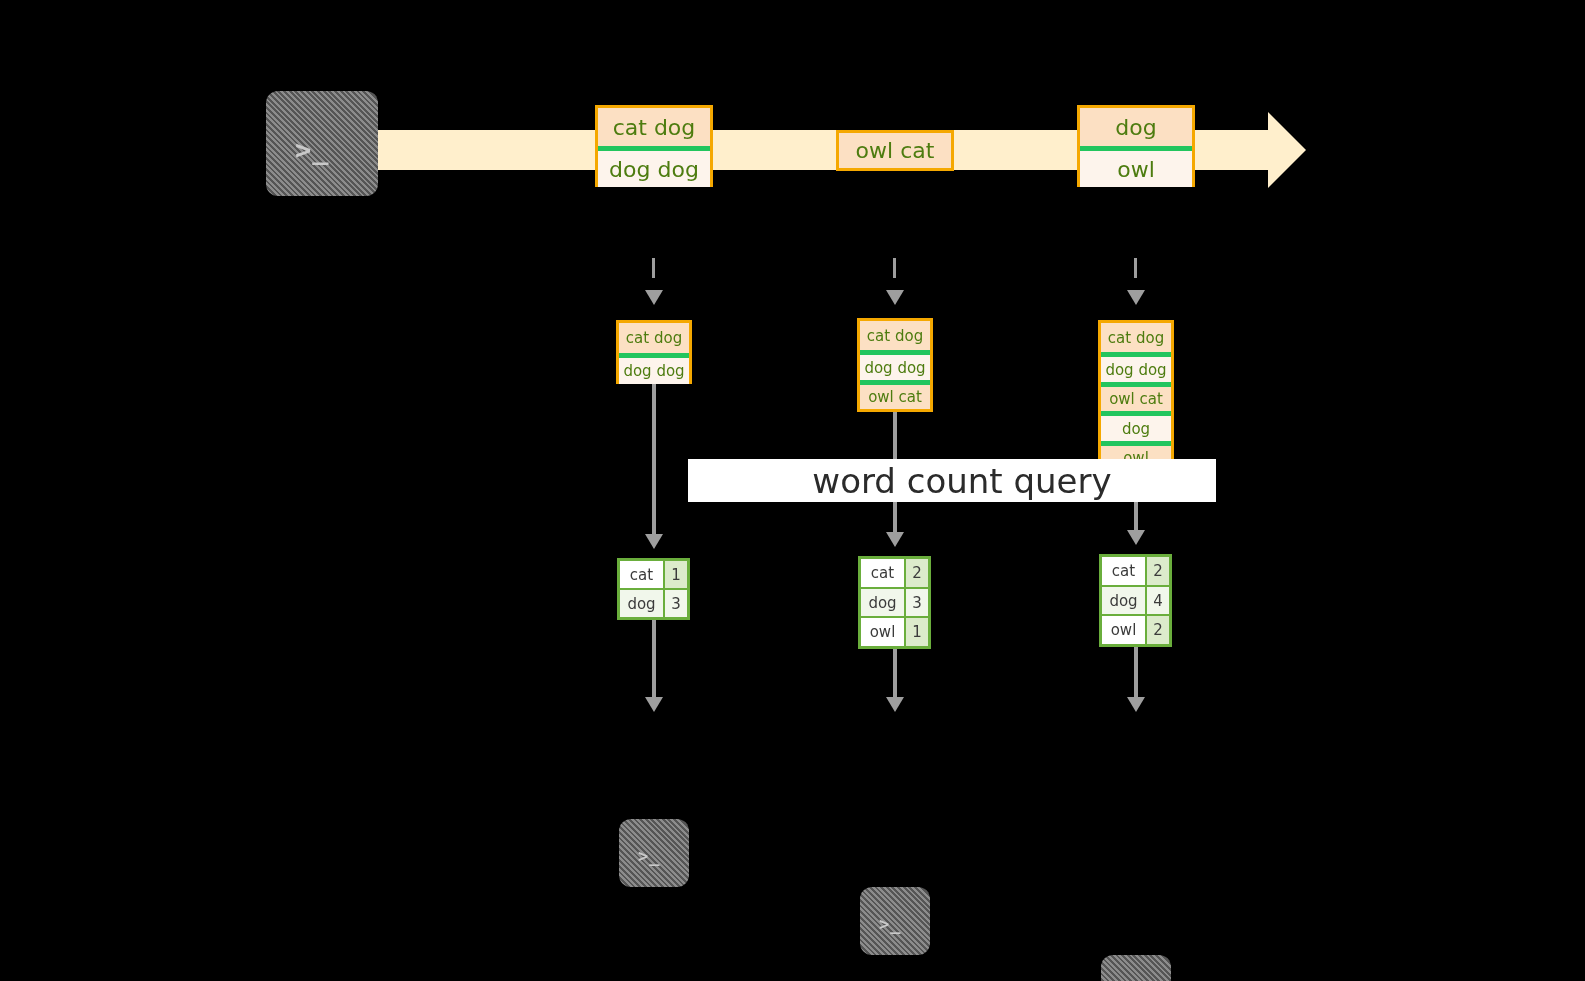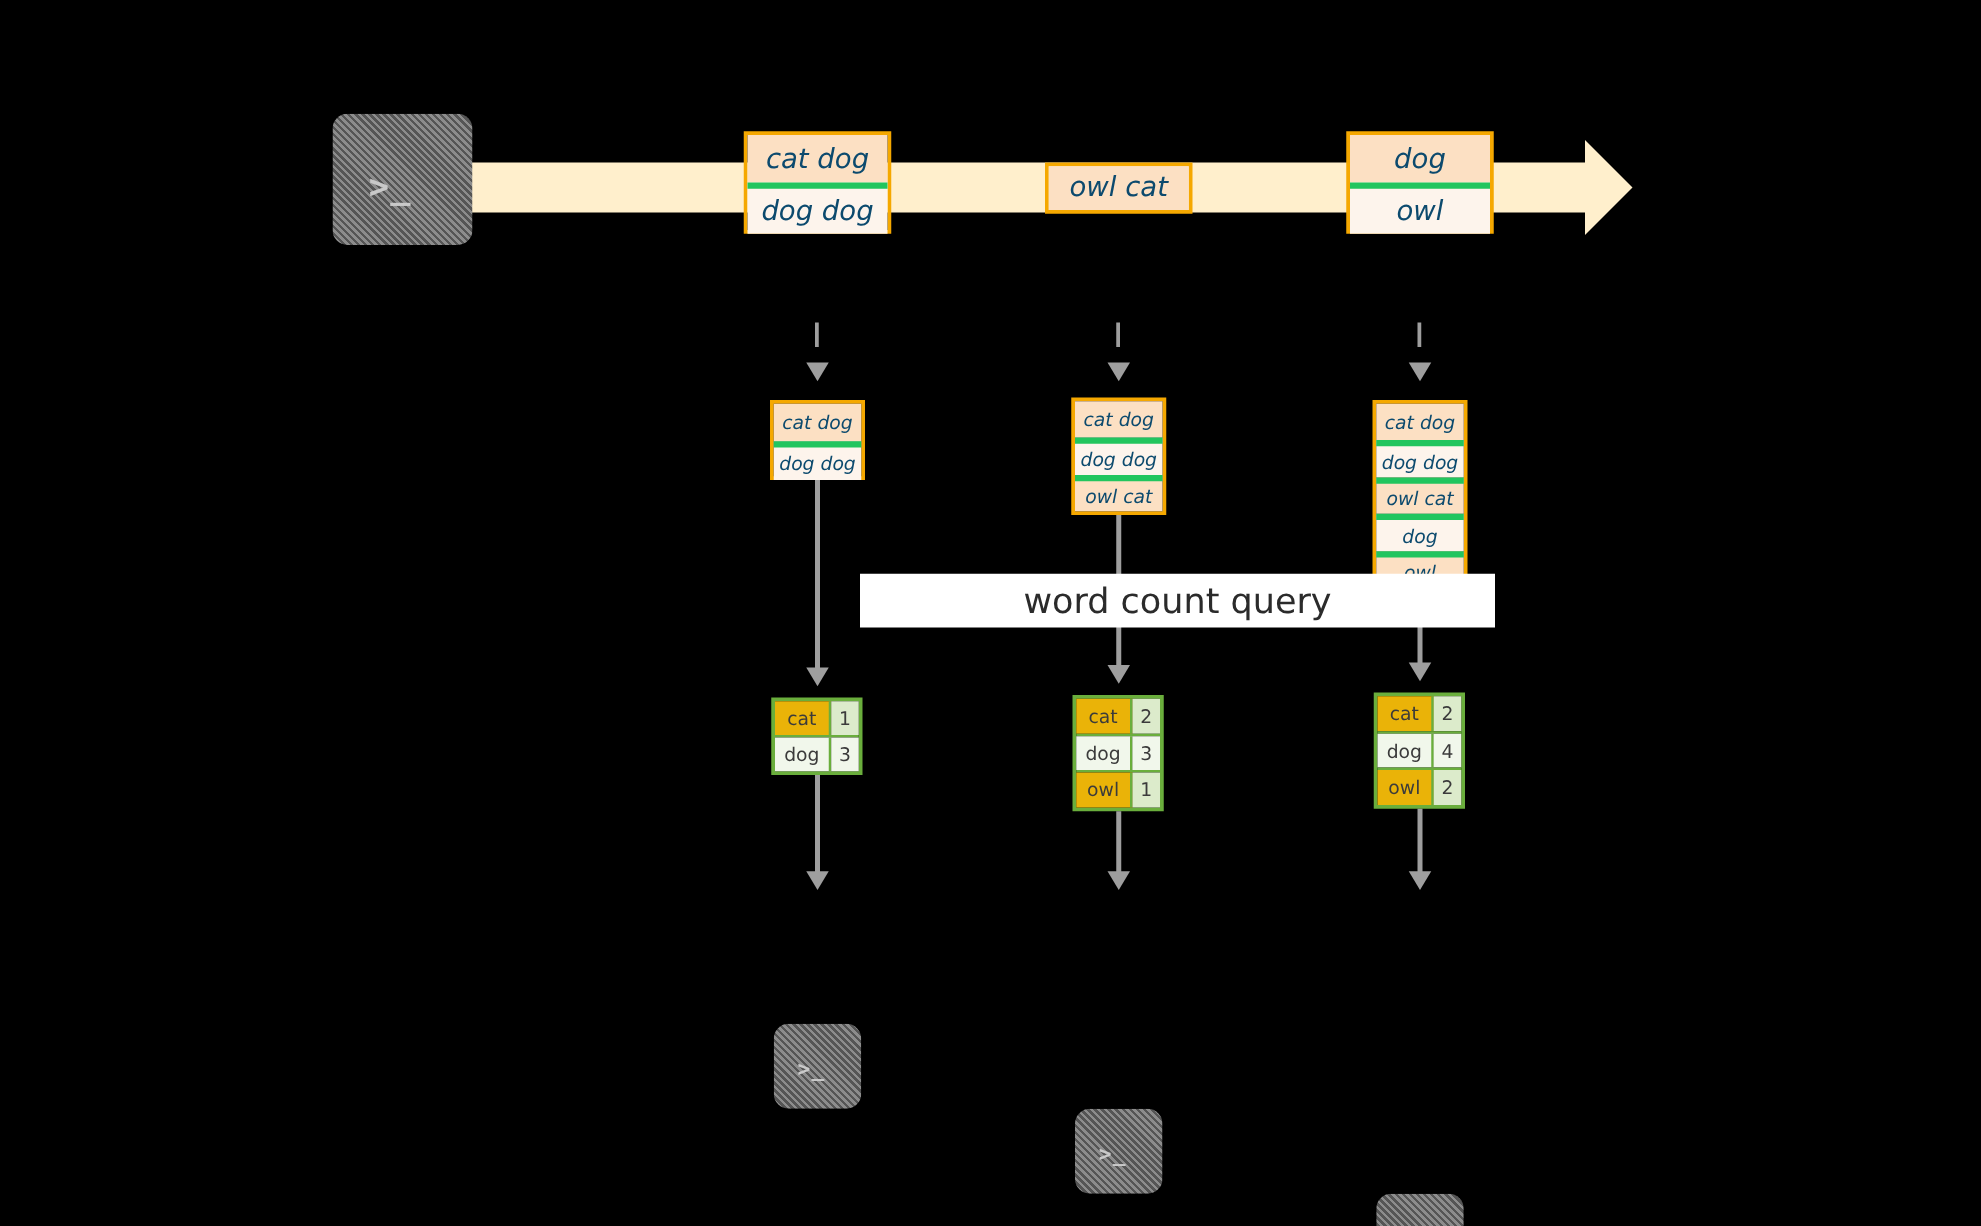--- a/index.html
+++ b/index.html
@@ -22,33 +22,33 @@
         background-clip:border-box,padding-box;
         background-origin:border-box,padding-box;
         position:relative;}
   .term .glyph{position:absolute;color:#c9c9c9;font-weight:700;
         font-family:"DejaVu Sans Mono","Liberation Mono",monospace;
         line-height:1;letter-spacing:1px;}
 
   
   .obox{box-sizing:border-box;border:3px solid #F5A800;}
   .orow{box-sizing:border-box;display:flex;align-items:center;
-        justify-content:center;color:#0c4a6e;white-space:nowrap;font-style:italic;}
+        justify-content:center;color:#4d7c0f;white-space:nowrap;}
   .orow.a{background:#FCE0C3;}
   .orow.b{background:#FDF4EC;}
   .orow.sep{border-top:5px solid #22c55e;}
 
   
   .gbox{box-sizing:border-box;border:3px solid #6AAE3C;display:flex;
         flex-direction:column;}
   .grow{box-sizing:border-box;display:flex;flex:1 1 auto;}
   .grow.sep{border-top:2px solid #6AAE3C;}
   .gcell{box-sizing:border-box;display:flex;align-items:center;
          justify-content:center;color:#3b3b3b;white-space:nowrap;}
-  .gcell.w{border-right:2px solid #6AAE3C;background:#eab308;}
+  .gcell.w{border-right:2px solid #6AAE3C;background:#ffffff;}
   .gcell.c{background:#DCEBCB;}
   .grow.alt .gcell.w,.grow.alt .gcell.c{background:#F1F7EB;}
 
   
   .vline{background:#9E9E9E;}
   .dline{background-image:linear-gradient(#9E9E9E 58%,transparent 58%);
          background-size:100% 34px;}
   .ahead{width:0;height:0;border-left:9px solid transparent;
          border-right:9px solid transparent;border-top:15px solid #9E9E9E;}
 
@@ -174,15 +174,15 @@
     </div>
   </div>
 
   <div class="abs vline" style="left:1134px;top:647px;width:4px;height:52px;"></div>
   <div class="abs ahead" style="left:1127px;top:697px;"></div>
 
   <div class="abs term" style="left:1101px;top:714px;width:70px;height:68px;">
     
   </div>
 
-  <div class="abs qlabel" style="left:688px;top:459px;width:508px;height:43px;font-size:28px;">word count query</div>
+  <div class="abs qlabel" style="left:688px;top:459px;width:508px;height:43px;font-size:34px;padding-left:20px;">word count query</div>
 
 </div>
 
 </body></html>

